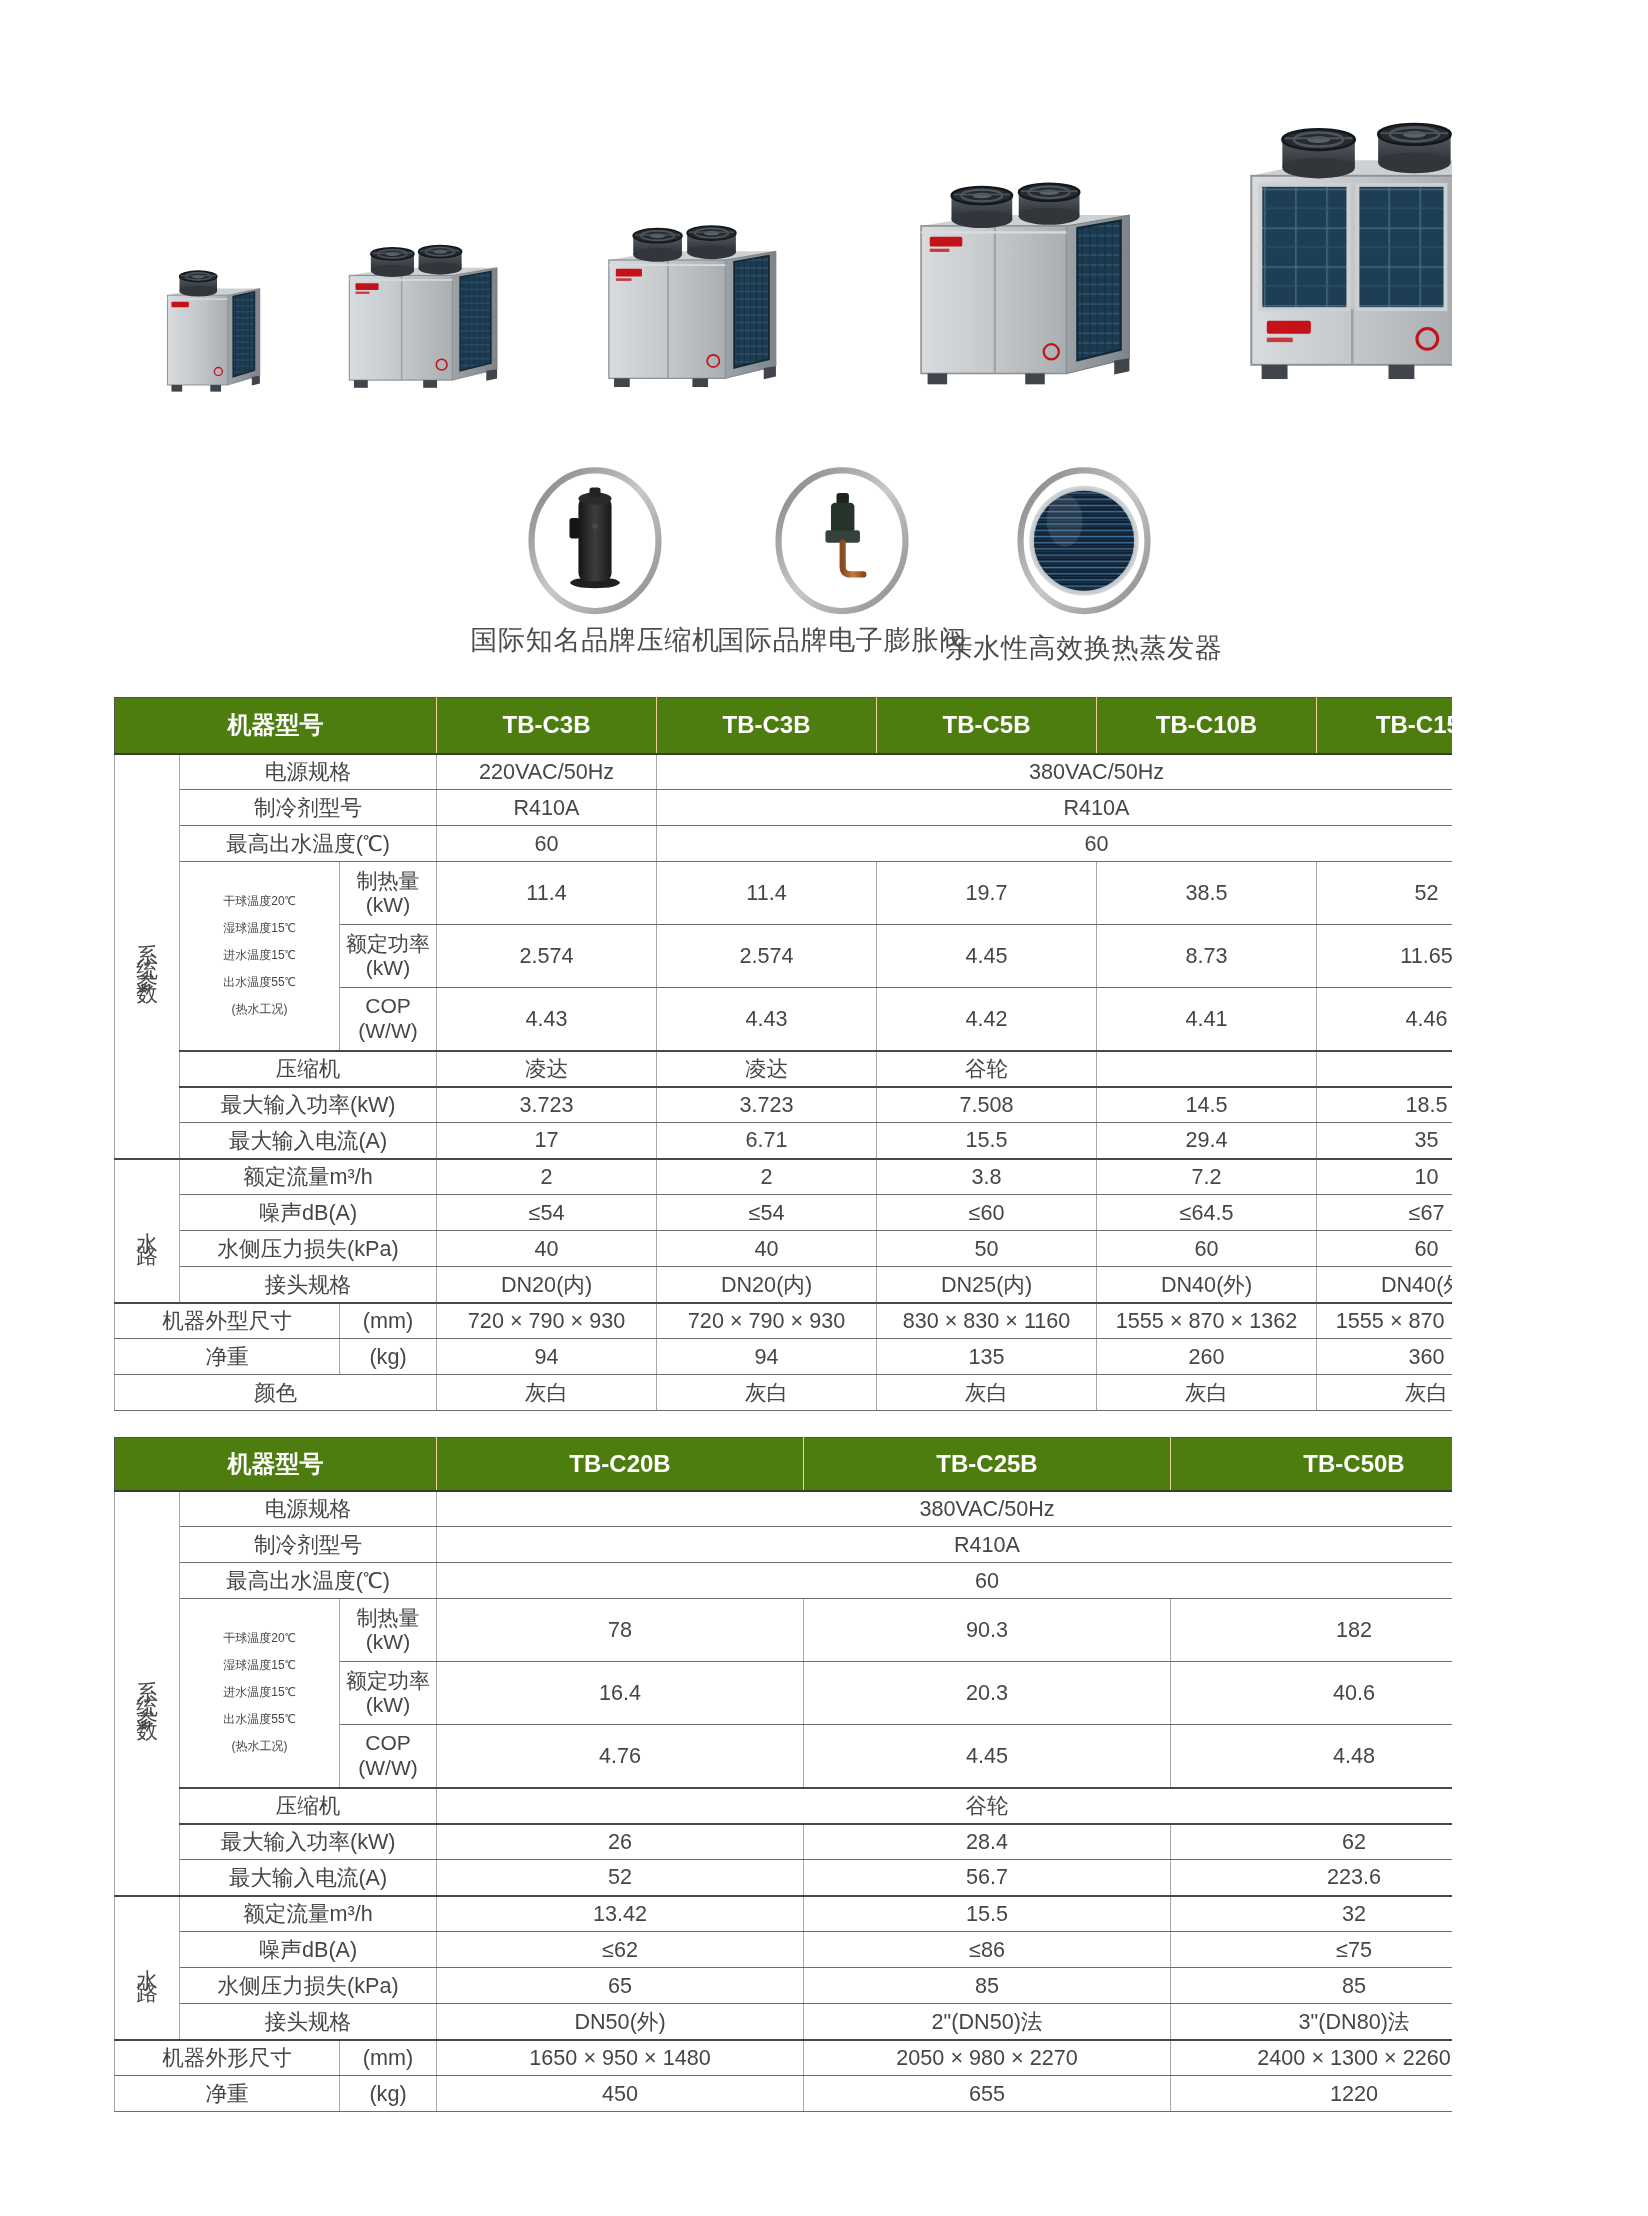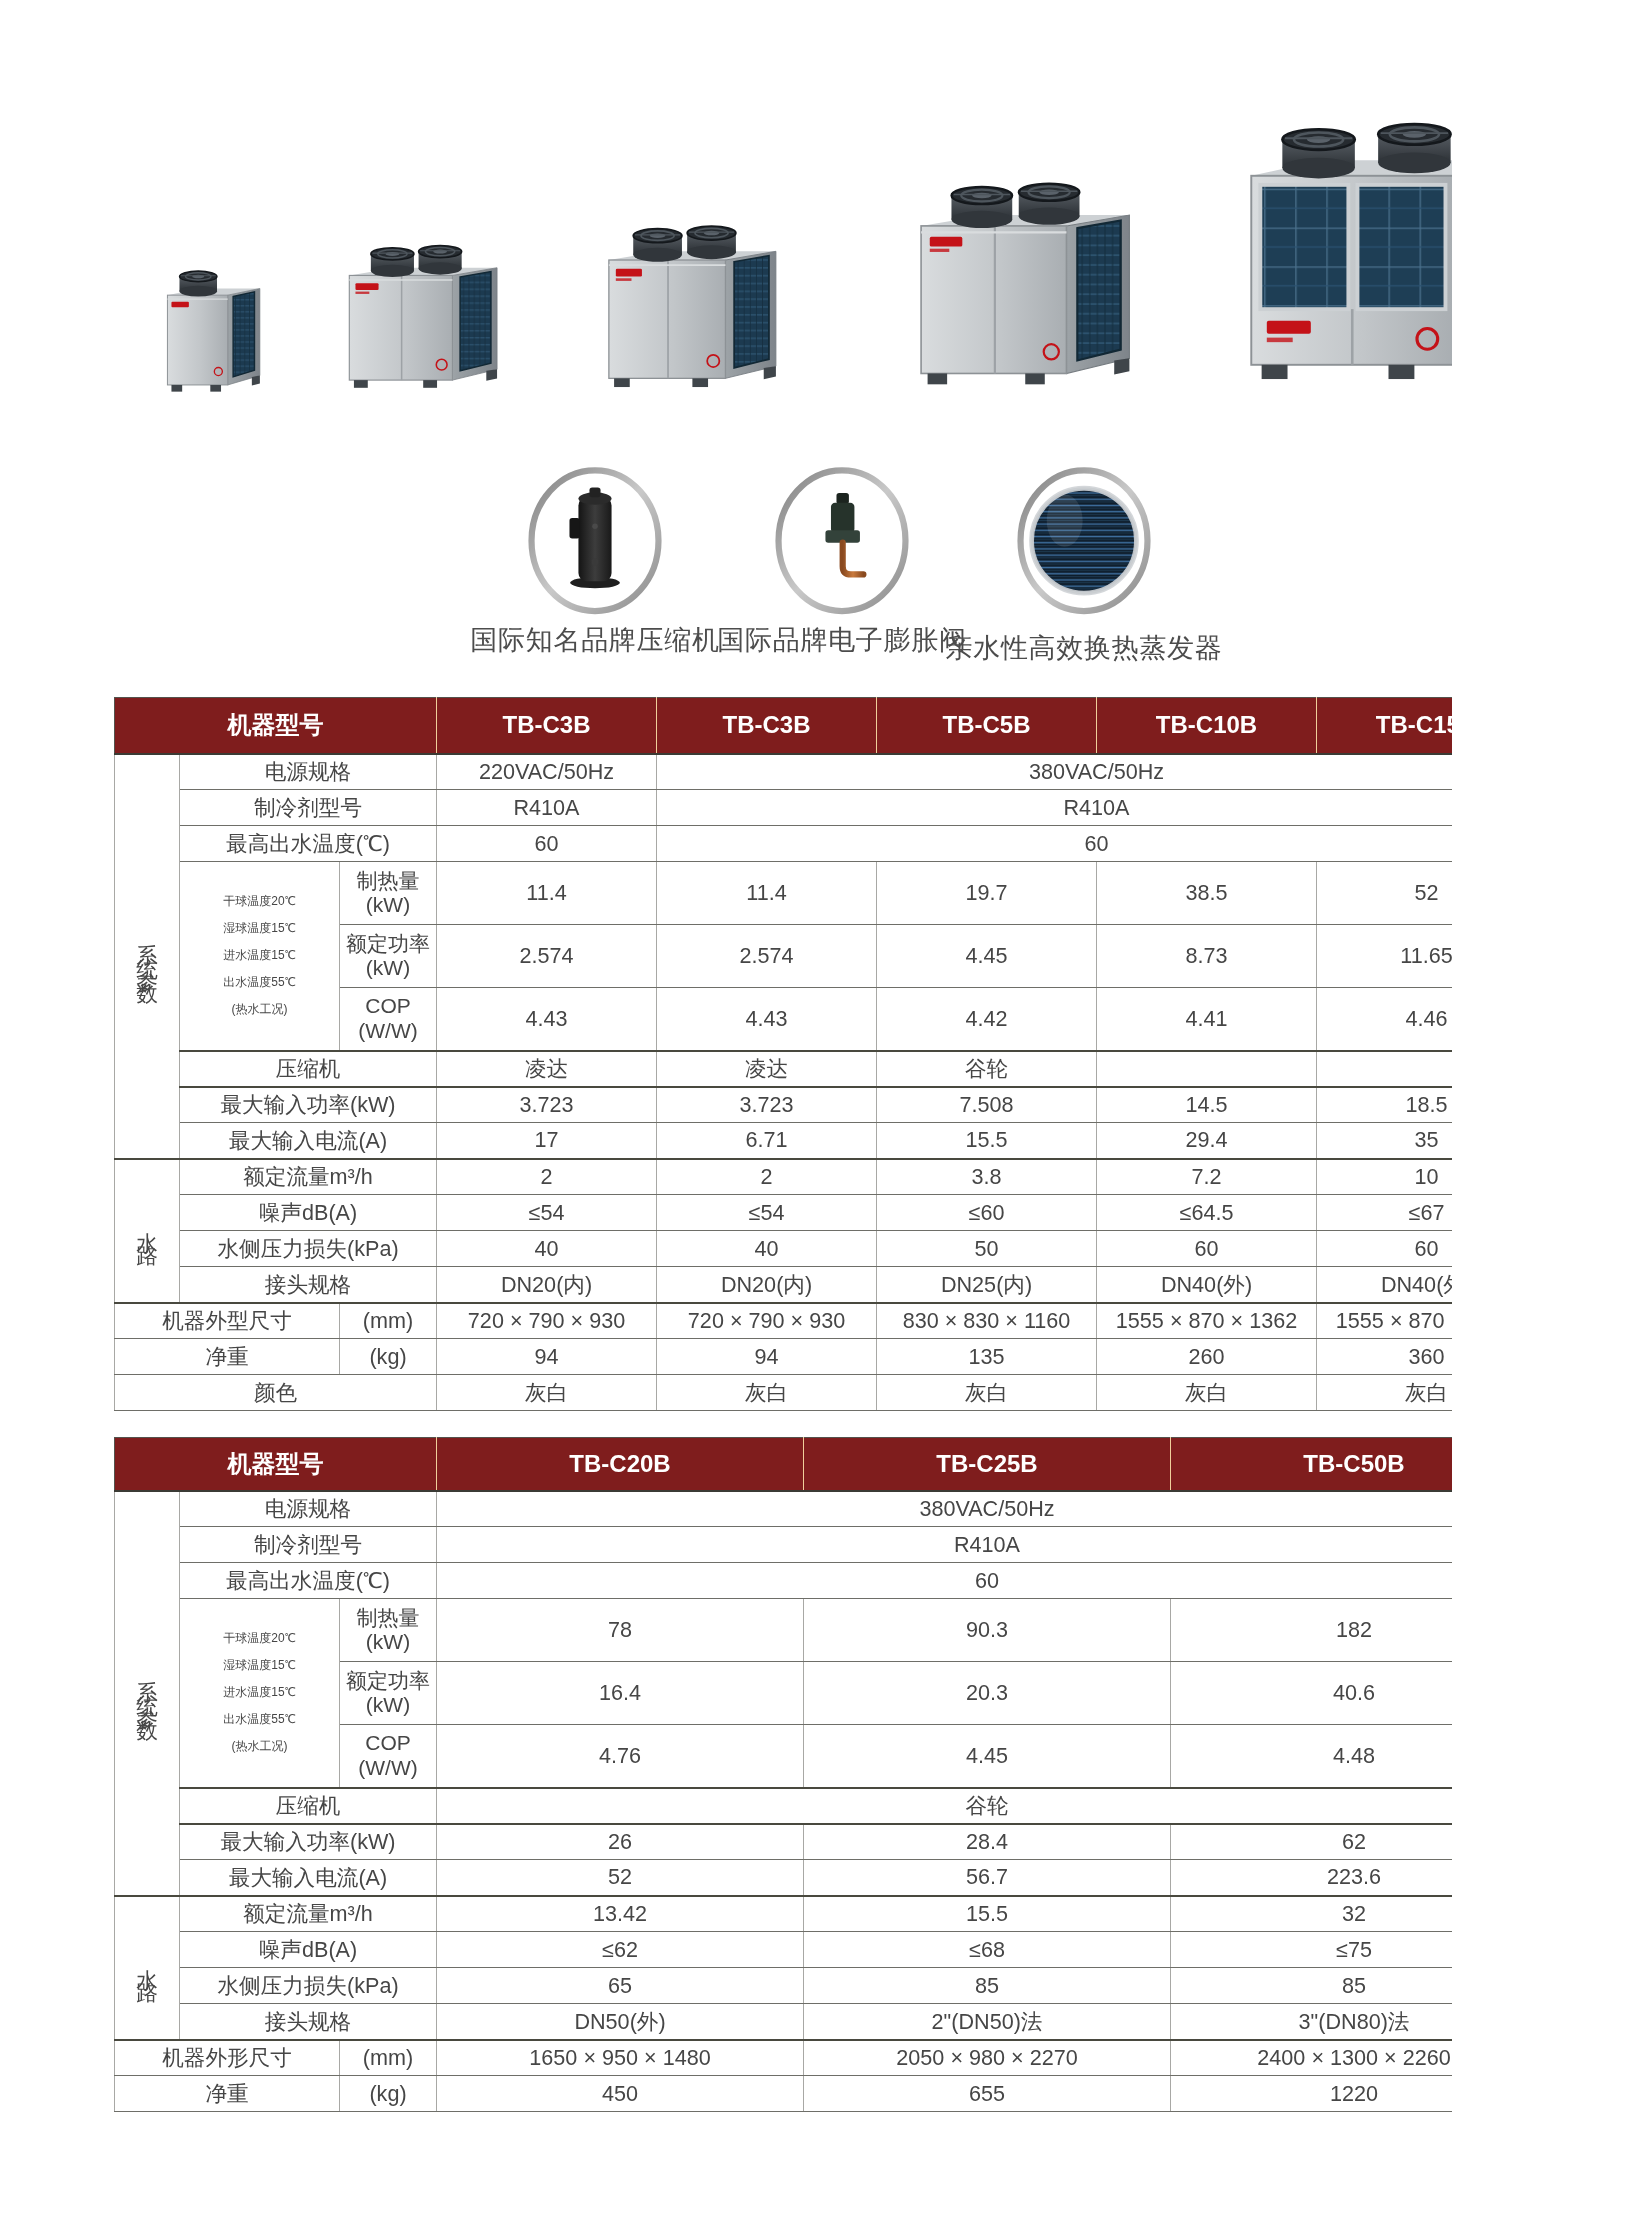--- a/index.html
+++ b/index.html
@@ -15,21 +15,21 @@
   .feature-caption{position:absolute;width:374px;text-align:center;font-size:27px;color:#4c4c4c;letter-spacing:0.7px;}
 
   
   table.spec{border-collapse:collapse;table-layout:fixed;position:absolute;left:114px;
              border:1.4px solid #53534d;background:#fff;}
   table.spec td{border-left:0.7px solid #a8a8a5;border-right:0.7px solid #a8a8a5;
                 border-top:1.4px solid #6e6e68;border-bottom:1.4px solid #6e6e68;
                 padding:0 4.3px;text-align:center;vertical-align:middle;
                 font-size:21.6px;color:#464646;}
   table.spec tr.sect > td{border-top:2.2px solid #49493f;}
-  table.spec th{background:#7f1d1d;color:#ffffff;font-size:24px;font-weight:bold;
+  table.spec th{background:#4d7c0f;color:#ffffff;font-size:24px;font-weight:bold;
                 border-left:1.4px solid #f0cf9b;border-bottom:2.9px solid #3b3b35;padding:0;}
   table.spec th:first-child{border-left:none;}
   tr.hrow{height:56px;} tr.hrow2{height:53px;}
   tr.r50{height:36px;} tr.r88{height:63px;}
   .vgroup{writing-mode:vertical-lr;text-orientation:upright;letter-spacing:13px;
           font-size:21.6px;color:#464646;display:inline-block;}
   .cond div{font-size:12px;line-height:27px;}
   .two-line div{line-height:24.5px;font-size:21px;}
   .footnote{position:absolute;left:114px;width:1426px;font-size:19.4px;color:#555;letter-spacing:0.4px;}
 </style>
@@ -440,21 +440,21 @@
     <tr class="r50 sect">
       <td rowspan="4"><span class="vgroup">水路</span></td>
       <td colspan="2">额定流量m³/h</td>
       <td>13.42</td>
       <td>15.5</td>
       <td>32</td>
     </tr>
     <tr class="r50">
       <td colspan="2">噪声dB(A)</td>
       <td>≤62</td>
-      <td>≤68</td>
+      <td>≤86</td>
       <td>≤75</td>
     </tr>
     <tr class="r50">
       <td colspan="2">水侧压力损失(kPa)</td>
       <td>65</td>
       <td>85</td>
       <td>85</td>
     </tr>
     <tr class="r50">
       <td colspan="2">接头规格</td>

